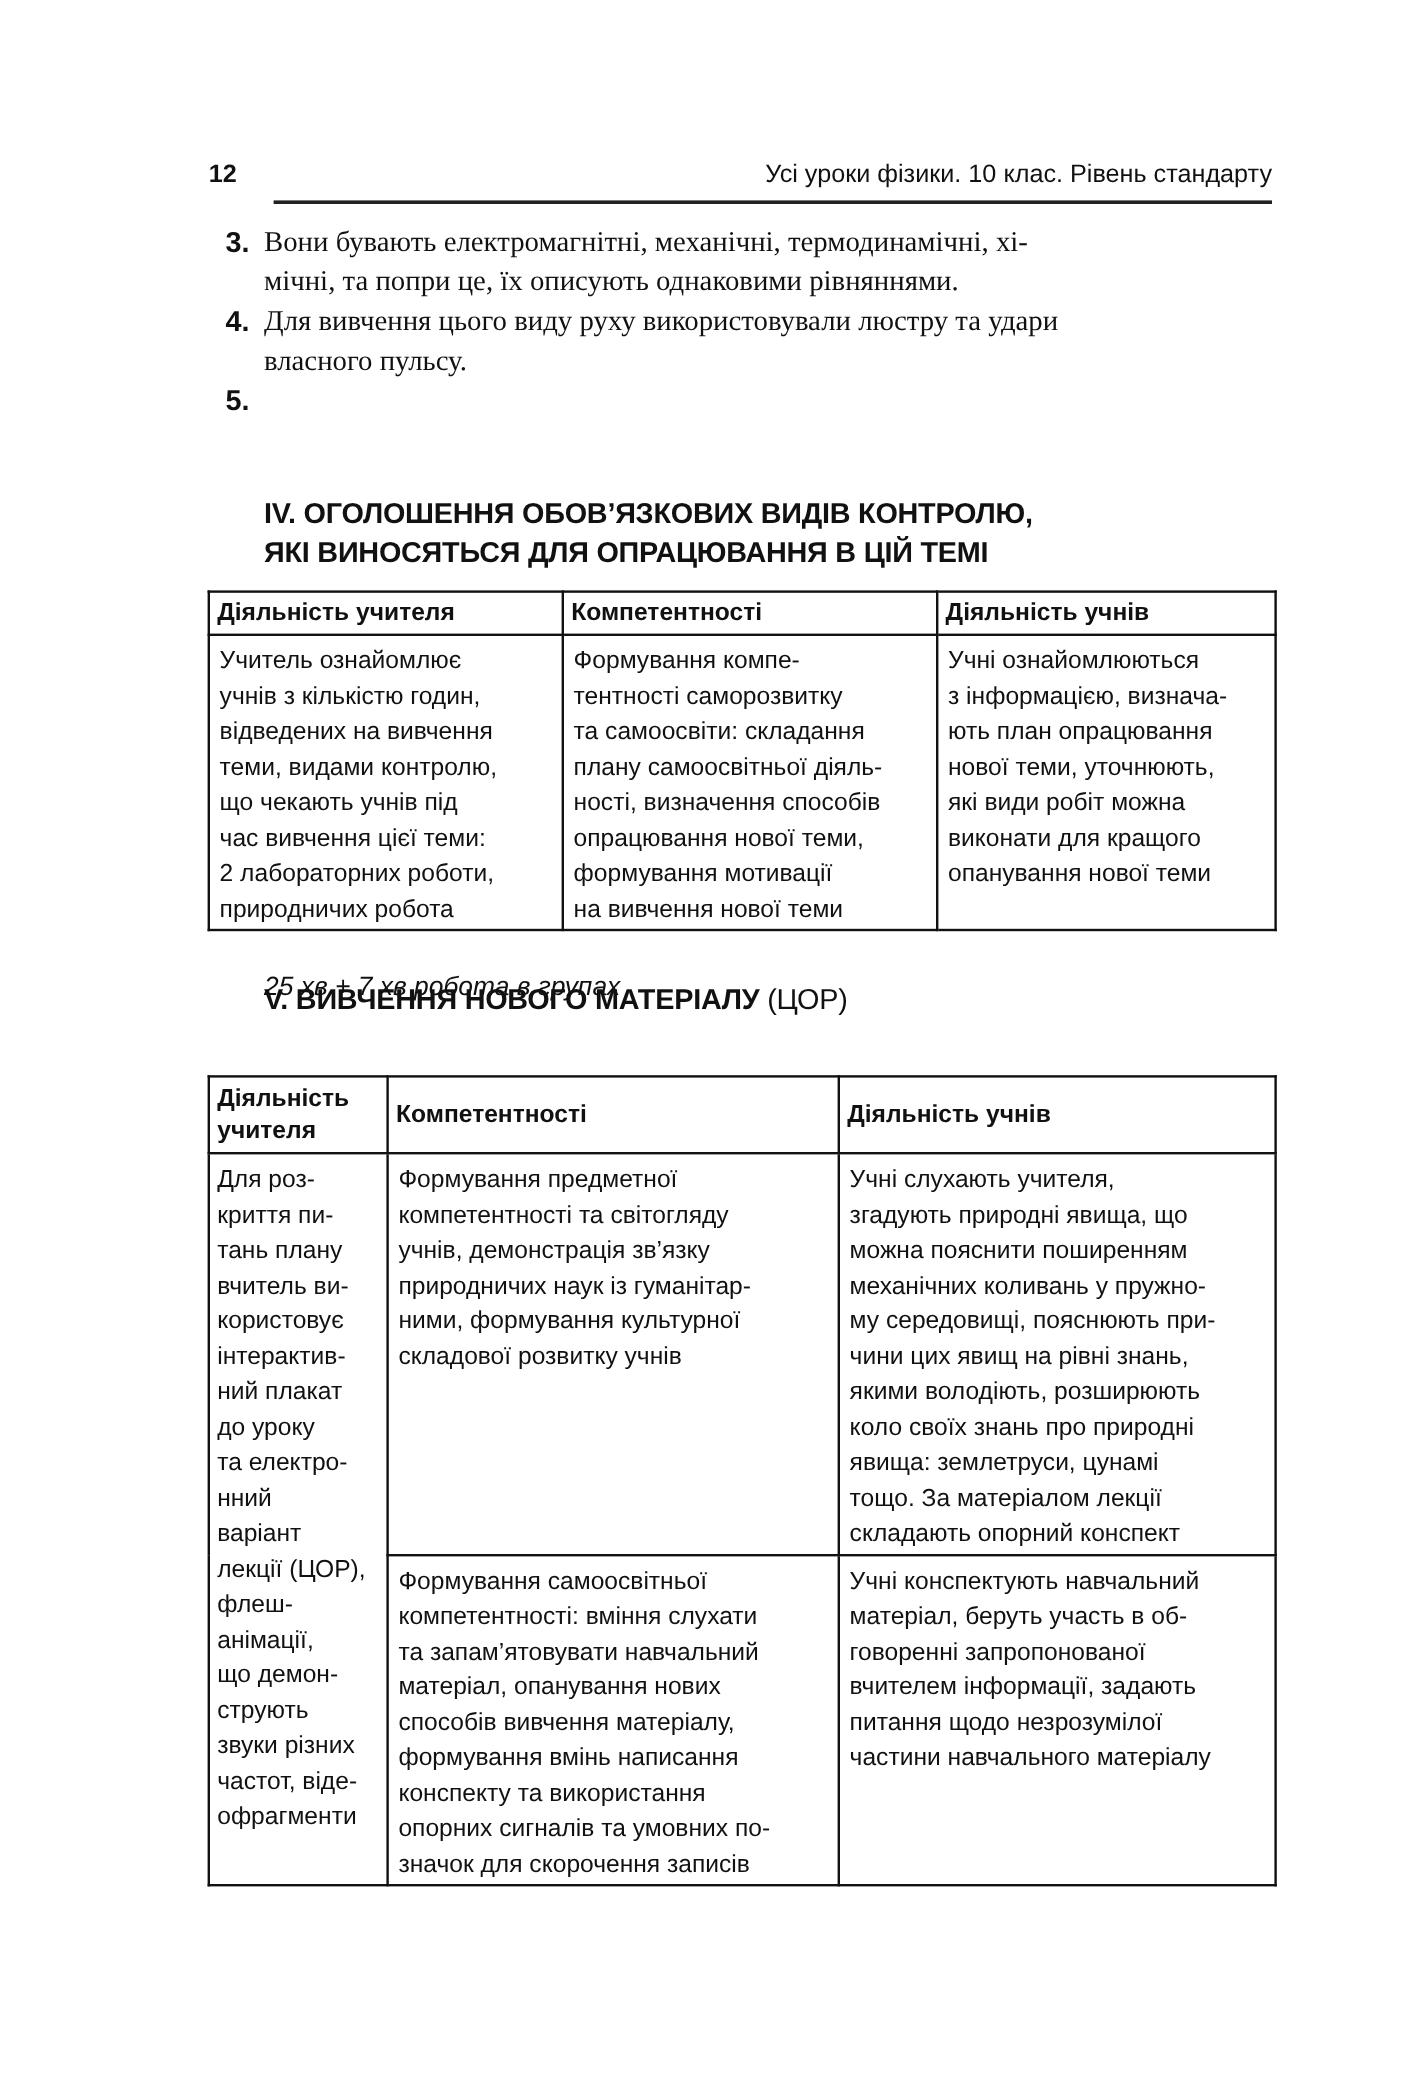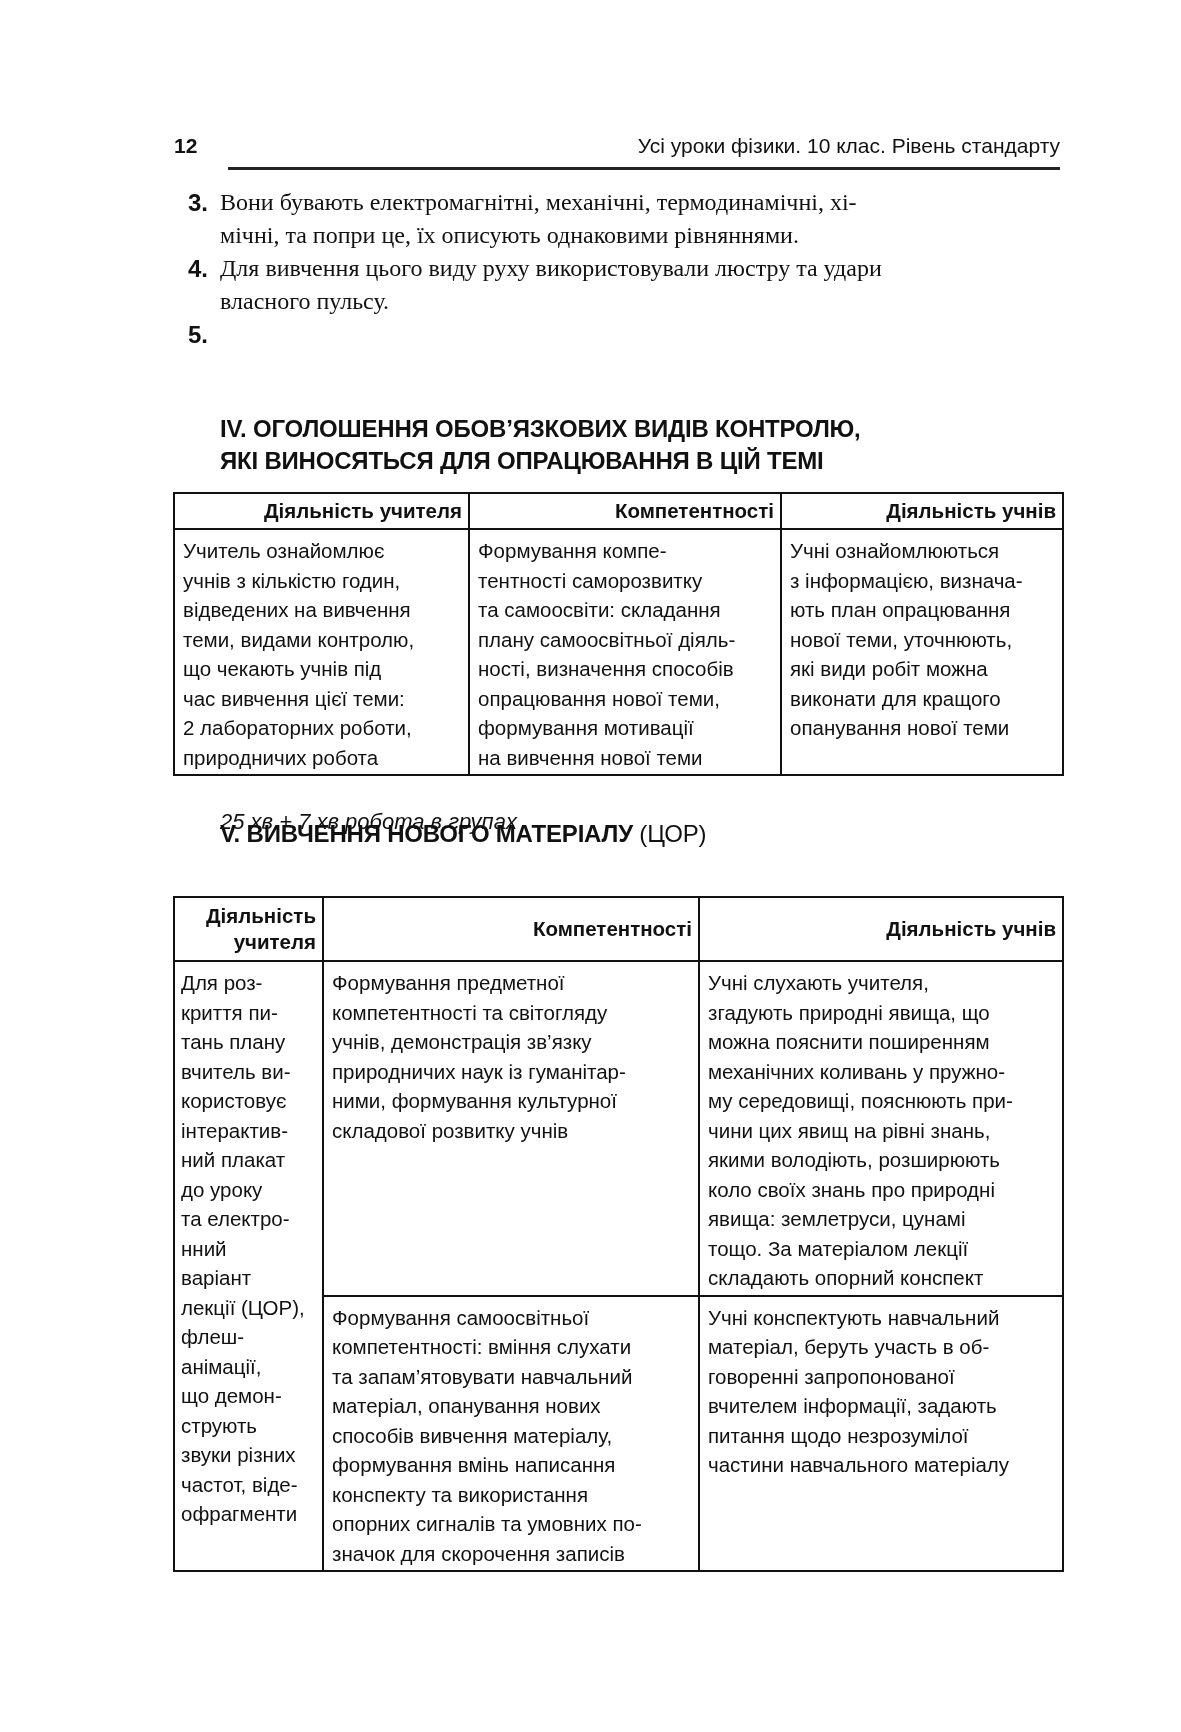--- a/index.html
+++ b/index.html
@@ -14,21 +14,21 @@
     .qlist { position: absolute; left: 188px; top: 186px; width: 874px; margin: 0; padding: 0; list-style: none; }
     .qlist li { position: relative; padding-left: 32px; font-size: 24px; line-height: 33px; margin-bottom: 0; text-align: justify; }
     .qlist li .num { position: absolute; left: 0; top: 0; font-weight: bold; }
 
     .sec-title { position: absolute; left: 220px; font-size: 24px; font-weight: bold; line-height: 32px; margin: 0; letter-spacing: -0.2px; }
     .sec-sub { position: absolute; left: 220px; font-size: 22px; font-style: italic; line-height: 28px; }
     .sec-title .light { font-weight: normal; }
 
     table.grid { position: absolute; left: 173px; width: 889px; border-collapse: collapse; table-layout: fixed; }
     table.grid th, table.grid td { border: 2px solid #111; vertical-align: top; font-size: 20.5px; line-height: 29.5px; }
-    table.grid th { font-weight: bold; text-align: right; vertical-align: middle; padding: 4px 6px; line-height: 26px; }
+    table.grid th { font-weight: bold; text-align: left; vertical-align: middle; padding: 4px 6px; line-height: 26px; }
     table.grid td { padding: 6px 8px 2px 8px; }
     table.grid td div { white-space: nowrap; }
   </style>
 </head>
 <body>
 
 <div class="page-num sans">12</div>
 <div class="running-head sans">Усі уроки фізики. 10 клас. Рівень стандарту</div>
 <div class="head-rule"></div>
 

